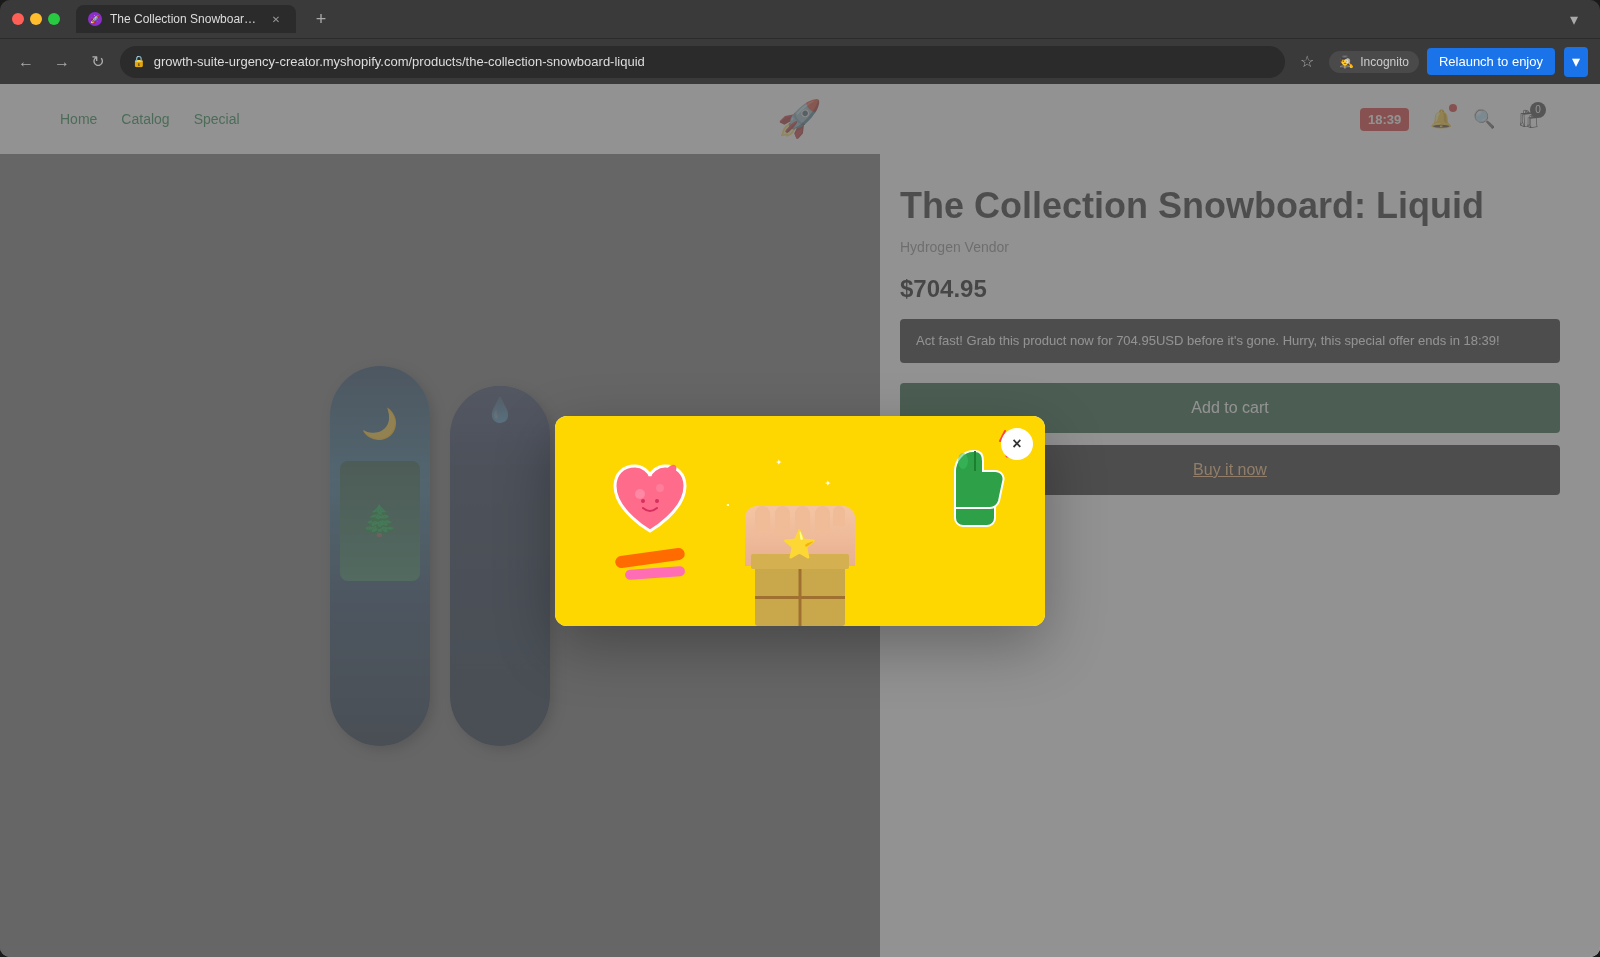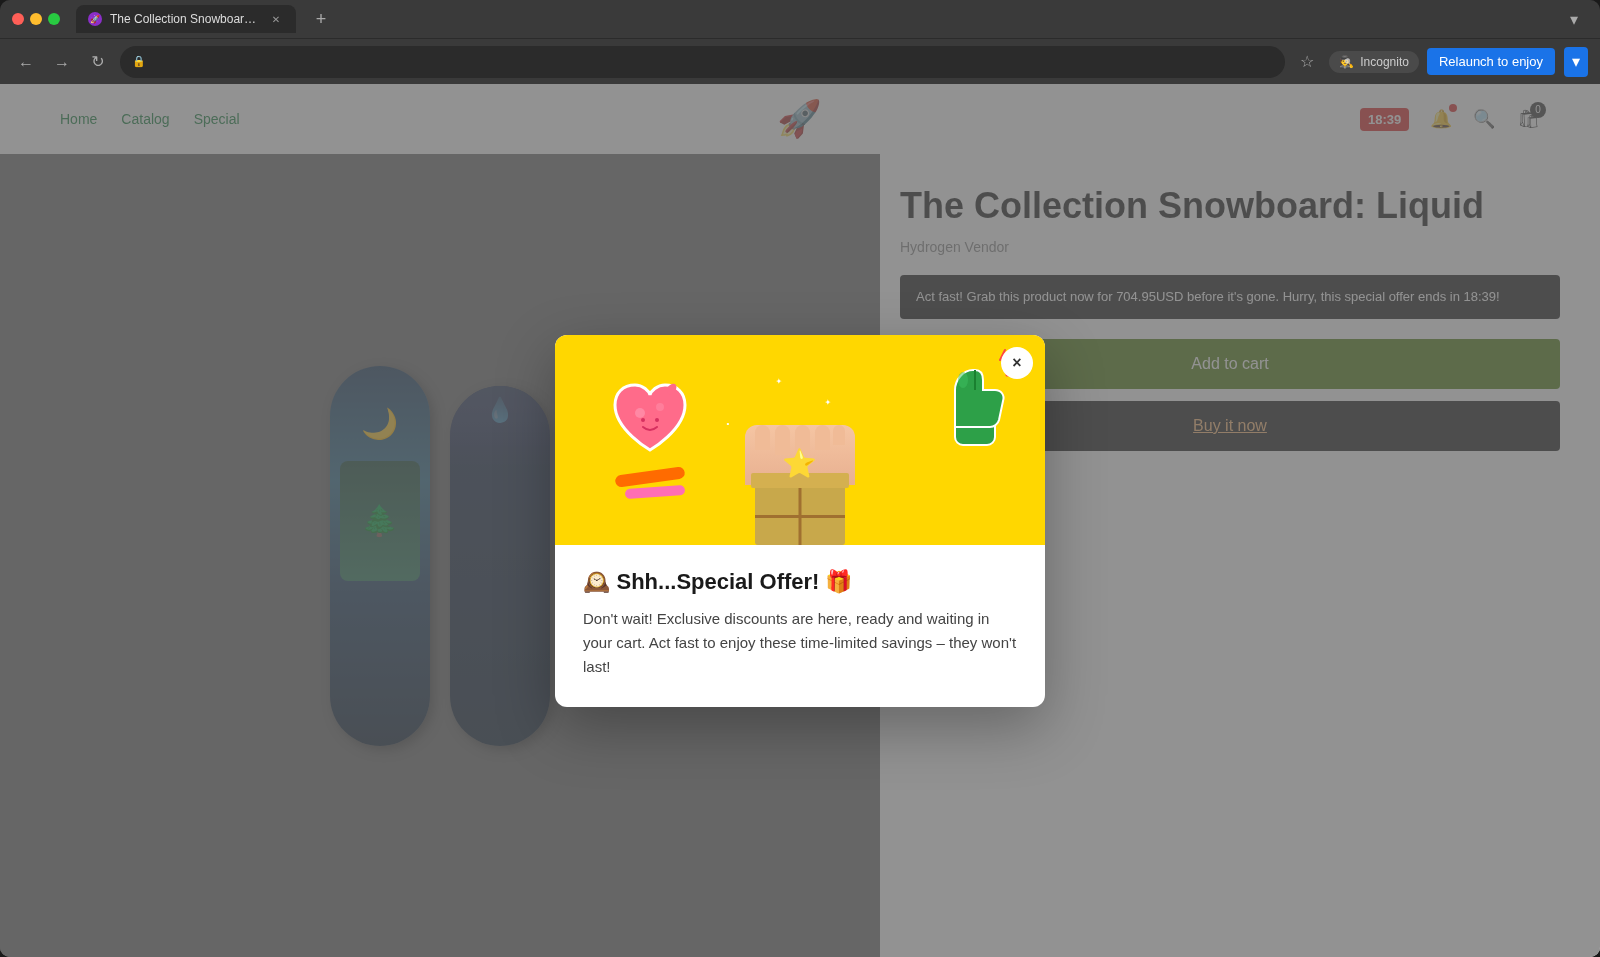--- a/index.html
+++ b/index.html
@@ -301,21 +301,21 @@
       color: white;
       padding: 12px 16px;
       border-radius: 4px;
       font-size: 13px;
       line-height: 1.5;
       margin-bottom: 20px;
     }
 
     .add-to-cart-btn {
       width: 100%;
-      background: #4d7c0f;
+      background: #14532d;
       color: white;
       border: none;
       padding: 16px;
       font-size: 16px;
       border-radius: 4px;
       cursor: pointer;
       margin-bottom: 12px;
     }
 
     .buy-now-btn {
@@ -456,20 +456,21 @@
     </div>
   </div>
 
   <div class="browser-toolbar">
     <div class="nav-btn">←</div>
     <div class="nav-btn">→</div>
     <div class="nav-btn">↻</div>
 
     <div class="address-bar">
       <span class="lock-icon">🔒</span>
+      <span class="address-text">growth-suite-urgency-creator.myshopify.com/products/the-collection-snowboard-liquid</span>
     </div>
 
     <div class="toolbar-right">
       <div class="toolbar-icon">☆</div>
       <div class="incognito-badge">
         <span>🕵️</span>
         <span>Incognito</span>
       </div>
       <div class="relaunch-btn">
         <span>Relaunch to enjoy</span>
@@ -518,20 +519,21 @@
           <div class="snowboard-2">
             <div style="position:absolute; top:0; left:0; right:0; height:80px; background: linear-gradient(180deg, #2a3060, transparent); border-radius:50px 50px 0 0;"></div>
             <div style="position:absolute; top:10px; left:0; right:0; text-align:center; font-size:24px;">💧</div>
           </div>
         </div>
       </div>
 
       <div class="product-info">
         <h1 class="product-title">The Collection Snowboard: Liquid</h1>
         <p class="product-vendor">Hydrogen Vendor</p>
+        <div class="product-price">$704.95</div>
         <div class="urgency-banner">Act fast! Grab this product now for 704.95USD before it's gone. Hurry, this special offer ends in 18:39!</div>
         <button class="add-to-cart-btn">Add to cart</button>
         <button class="buy-now-btn">Buy it now</button>
       </div>
     </div>
 
     <div class="modal-overlay">
       <div class="modal">
 
         <div class="modal-image">
@@ -596,22 +598,18 @@
               <ellipse cx="38" cy="35" rx="5" ry="8" fill="#3dc060" opacity="0.5"></ellipse>
 
               <line x1="78" y1="20" x2="88" y2="12" stroke="#ff4444" stroke-width="3" stroke-linecap="round"></line>
               <line x1="82" y1="30" x2="95" y2="28" stroke="#ff4444" stroke-width="3" stroke-linecap="round"></line>
               <line x1="75" y1="15" x2="80" y2="5" stroke="#ff4444" stroke-width="2" stroke-linecap="round"></line>
             </svg>
           </div>
 
         </div>
 
-        <div class="modal-body">
-          <h2 class="modal-title">🕰️ Shh...Special Offer! 🎁</h2>
-          <p class="modal-text">Don't wait! Exclusive discounts are here, ready and waiting in your cart. Act fast to enjoy these time-limited savings – they won't last!</p>
-        </div>
 
       </div>
     </div>
 
   </div>
 </div>
 
 </body></html>

